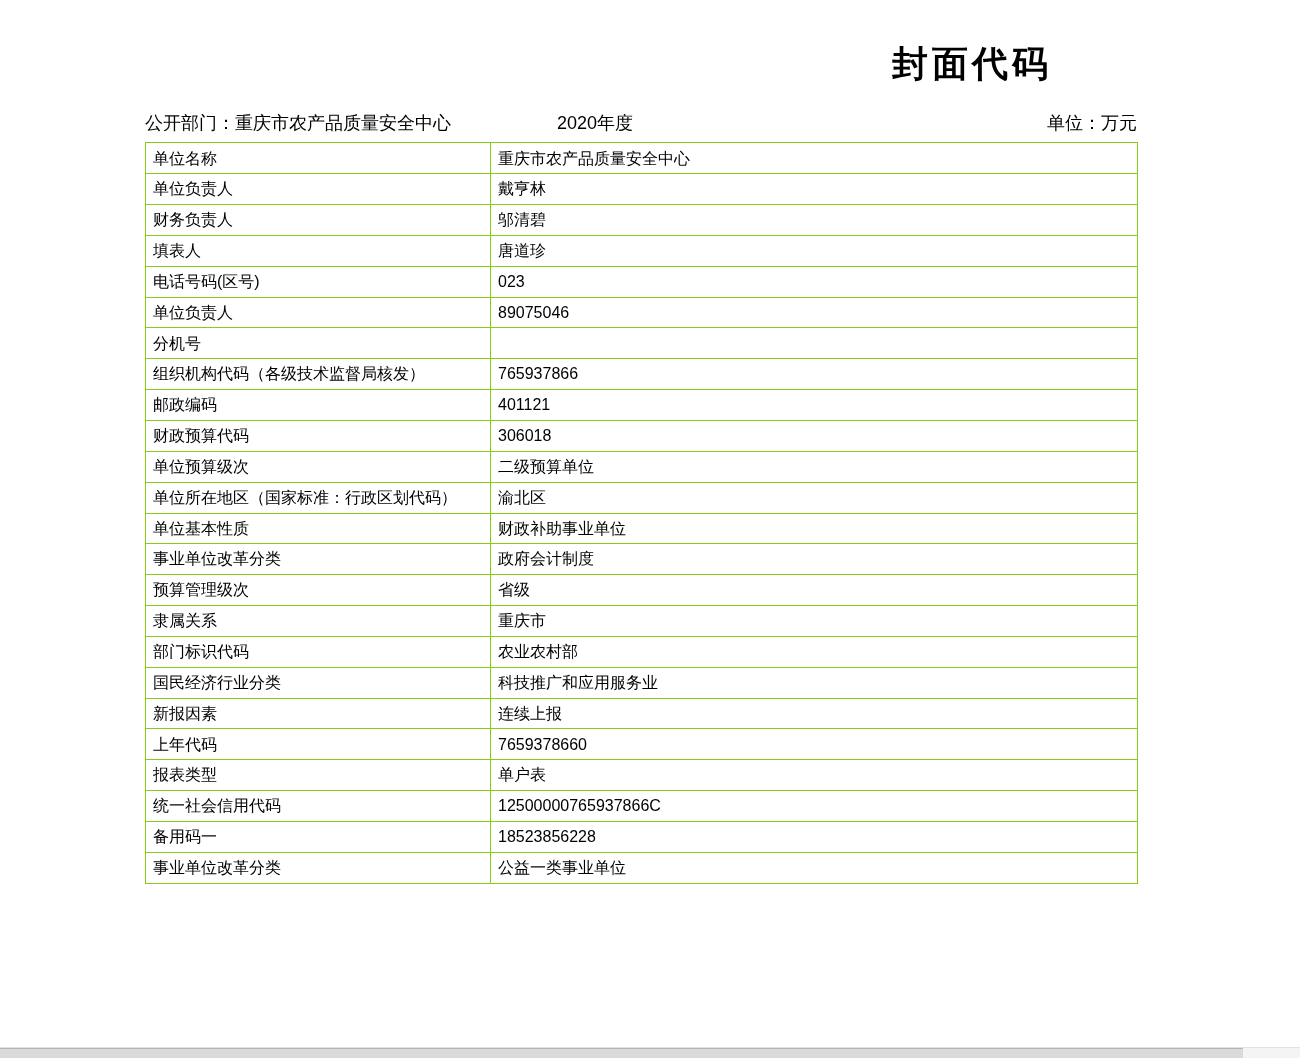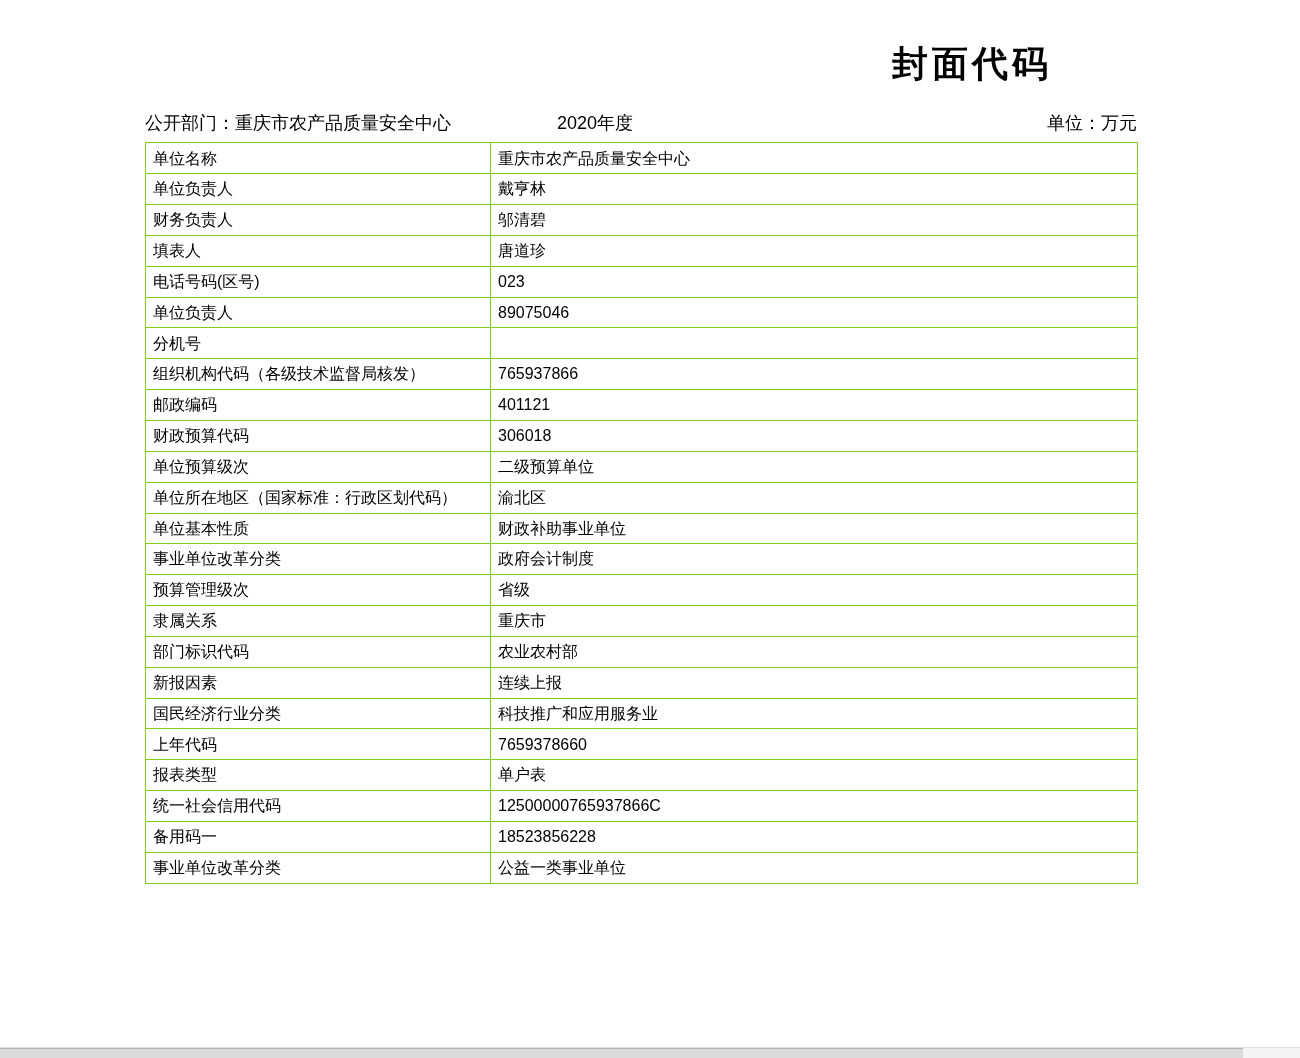--- a/index.html
+++ b/index.html
@@ -177,27 +177,27 @@
     <td class="label-cell">隶属关系</td>
     <td class="value-cell">重庆市</td>
   </tr>
 
   <tr>
     <td class="label-cell">部门标识代码</td>
     <td class="value-cell">农业农村部</td>
   </tr>
 
   <tr>
+    <td class="label-cell">国民经济行业分类</td>
+    <td class="value-cell">科技推广和应用服务业</td>
+  </tr>
+
+  <tr>
     <td class="label-cell">新报因素</td>
     <td class="value-cell">连续上报</td>
-  </tr>
-
-  <tr>
-    <td class="label-cell">国民经济行业分类</td>
-    <td class="value-cell">科技推广和应用服务业</td>
   </tr>
 
   <tr>
     <td class="label-cell">上年代码</td>
     <td class="value-cell">7659378660</td>
   </tr>
 
   <tr>
     <td class="label-cell">报表类型</td>
     <td class="value-cell">单户表</td>

